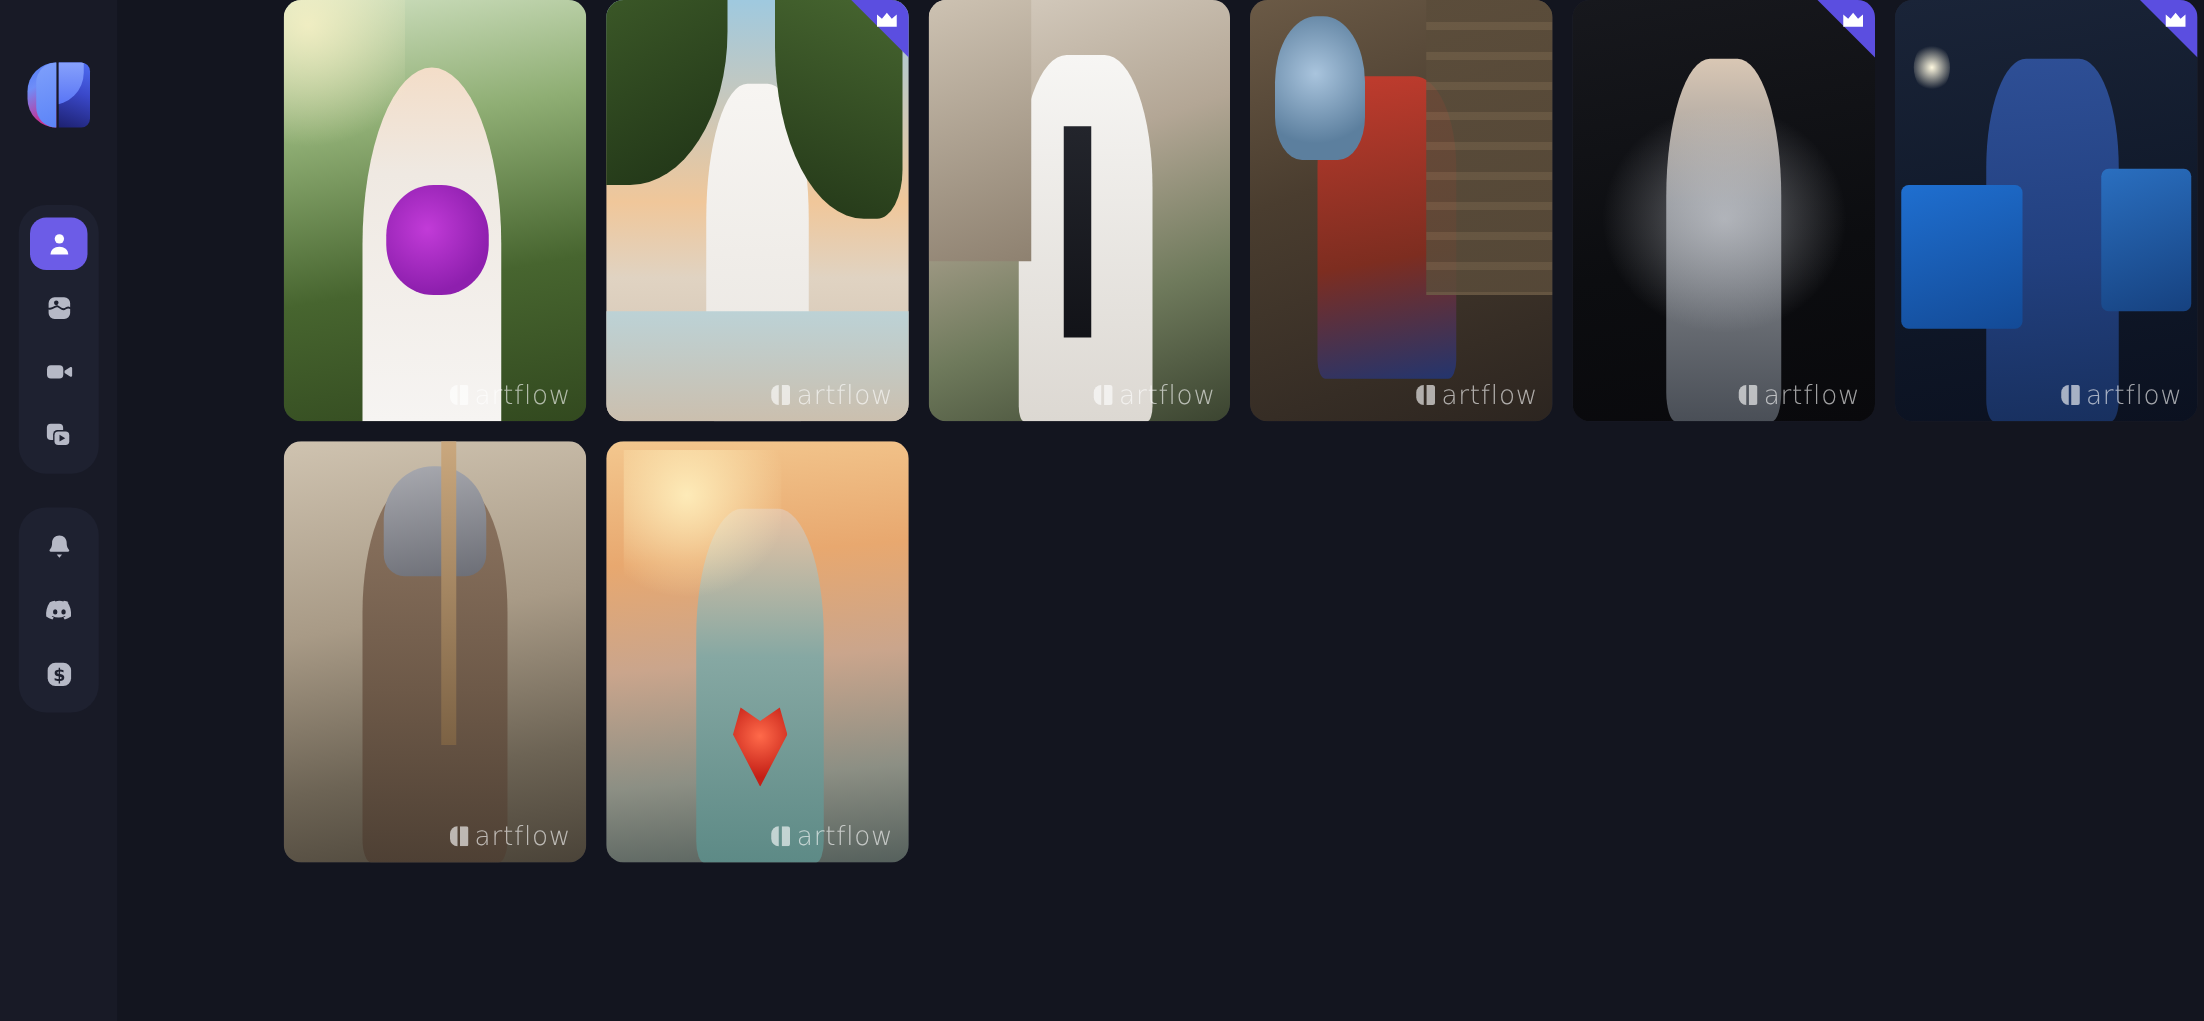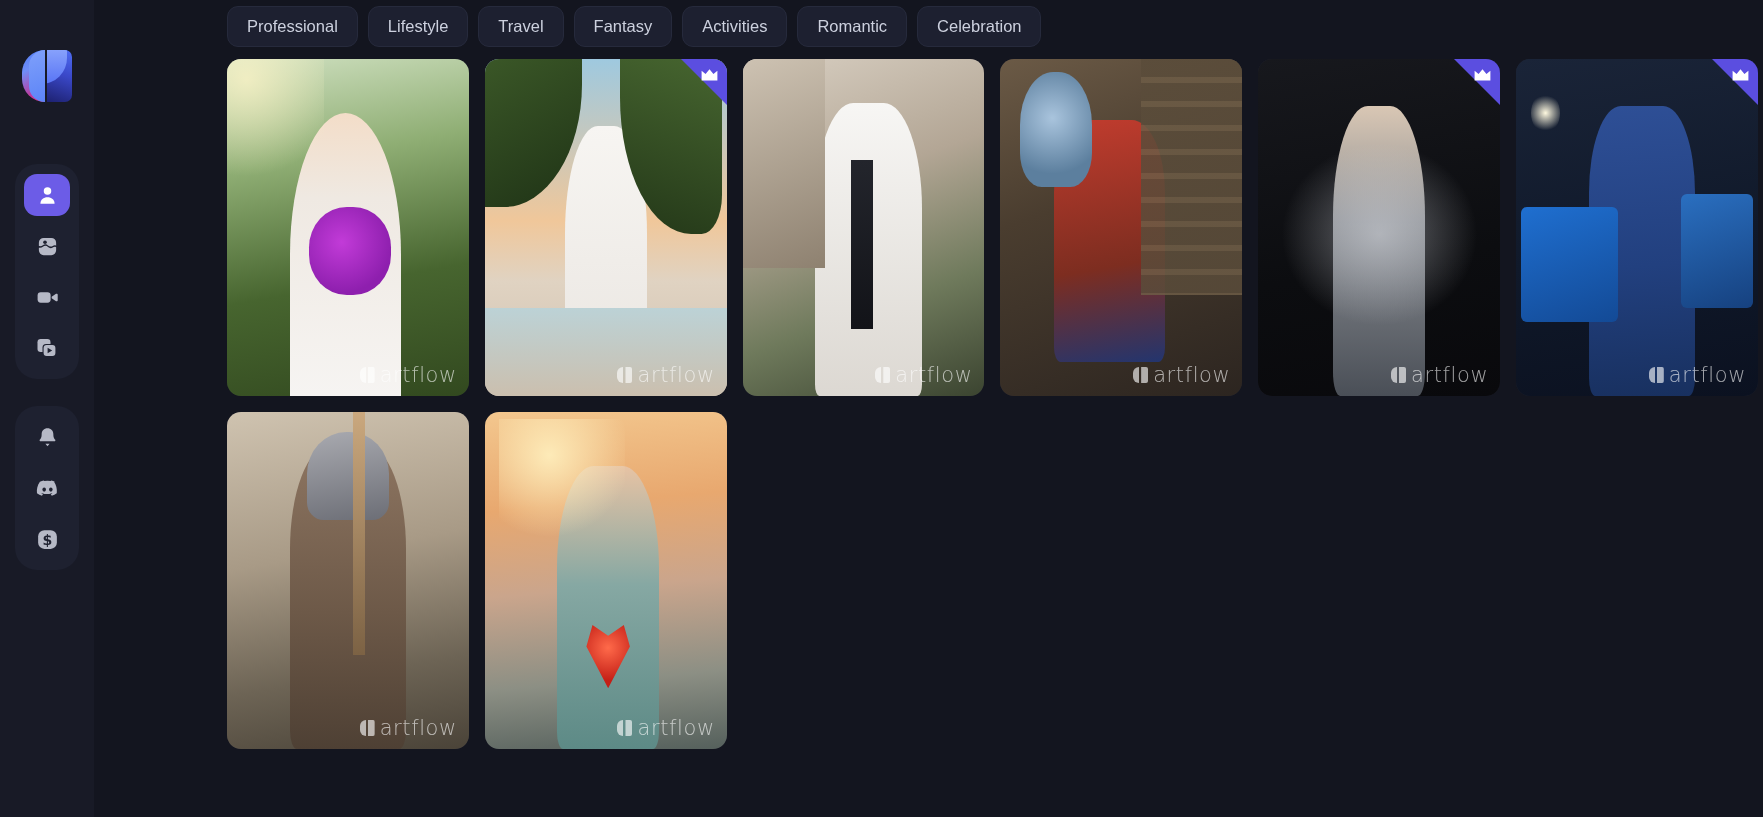--- a/index.html
+++ b/index.html
@@ -358,29 +358,20 @@
             <text x="12" y="17.4" text-anchor="middle" font-family="DejaVu Sans, sans-serif" font-size="13.5" font-weight="bold" fill="#1e2130">$</text>
           </svg>
         </span>
       </div>
 
     </div>
   </nav>
 
   <div class="main">
 
-    <div class="tabbar">
-      <button class="tab">Professional</button>
-      <button class="tab">Lifestyle</button>
-      <button class="tab">Travel</button>
-      <button class="tab">Fantasy</button>
-      <button class="tab">Activities</button>
-      <button class="tab">Romantic</button>
-      <button class="tab">Celebration</button>
-    </div>
 
     <div class="grid" id="grid">
         <div class="card">
           <div class="photo ph p1">
             <span class="sky"></span>
             <span class="g1"></span>
             <span class="g2"></span>
             <span class="g3"></span>
             <span class="g4"></span>
           </div>

